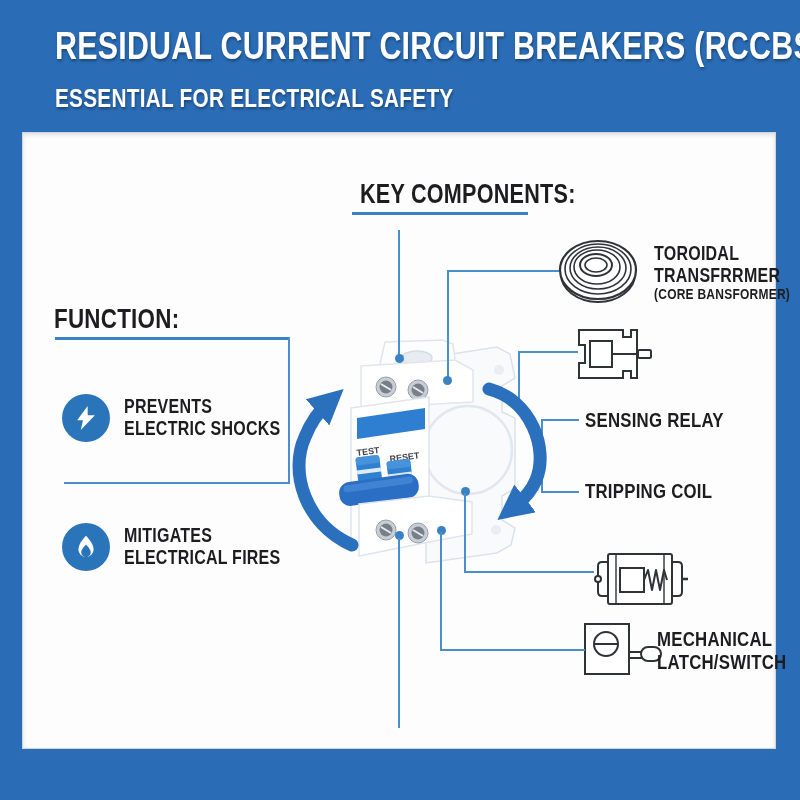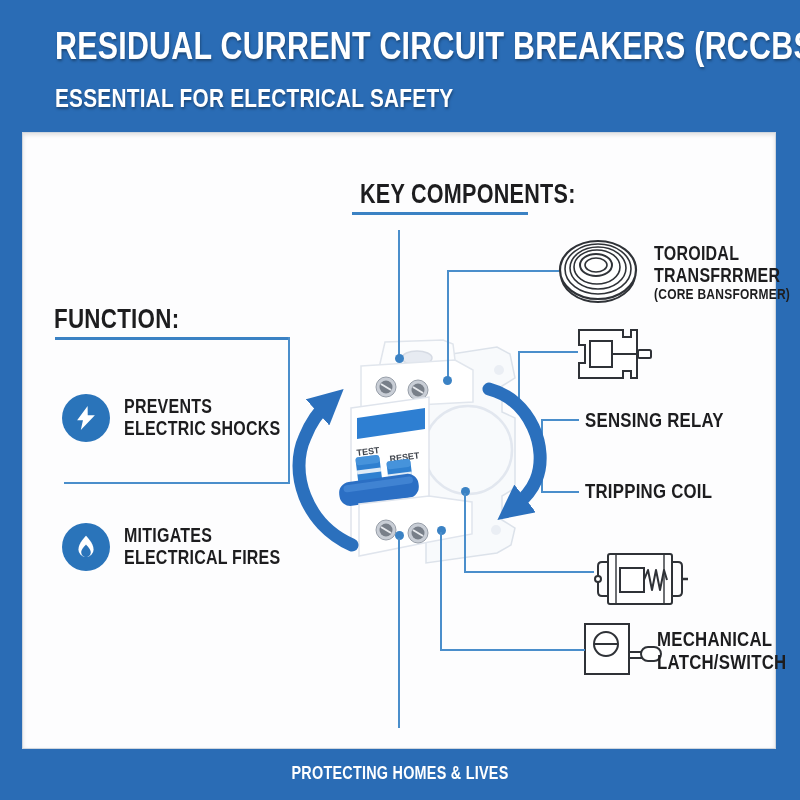--- a/index.html
+++ b/index.html
@@ -224,17 +224,14 @@
   <svg class="abs" style="left:0;top:0;pointer-events:none;" width="800" height="800" viewBox="0 0 800 800">
     <defs>
       <marker id="ah" viewBox="0 0 10 10" refX="4" refY="5" markerWidth="2.7" markerHeight="2.7" orient="auto-start-reverse">
         <path d="M0,0 L10,5 L0,10 Z" fill="#2b70bd"></path>
       </marker>
     </defs>
     <path d="M352,545 C305,524 289,472 305,437 C311,422 318,412 328,403" fill="none" stroke="#2b70bd" stroke-width="13" stroke-linecap="round" marker-end="url(#ah)"></path>
     <path d="M489,389 C531,400 549,449 536,480 C531,492 523,500 514,507" fill="none" stroke="#2b70bd" stroke-width="13" stroke-linecap="round" marker-end="url(#ah)"></path>
   </svg>
 
-  <div class="abs" style="left:0;top:750px;width:800px;height:50px;background:#2a6cb5;">
-    <div class="white cond center" style="margin-top:14px;text-align:center;font-size:18px;">PROTECTING HOMES &amp; LIVES</div>
-  </div>
 
 </div>
 
 </body></html>

